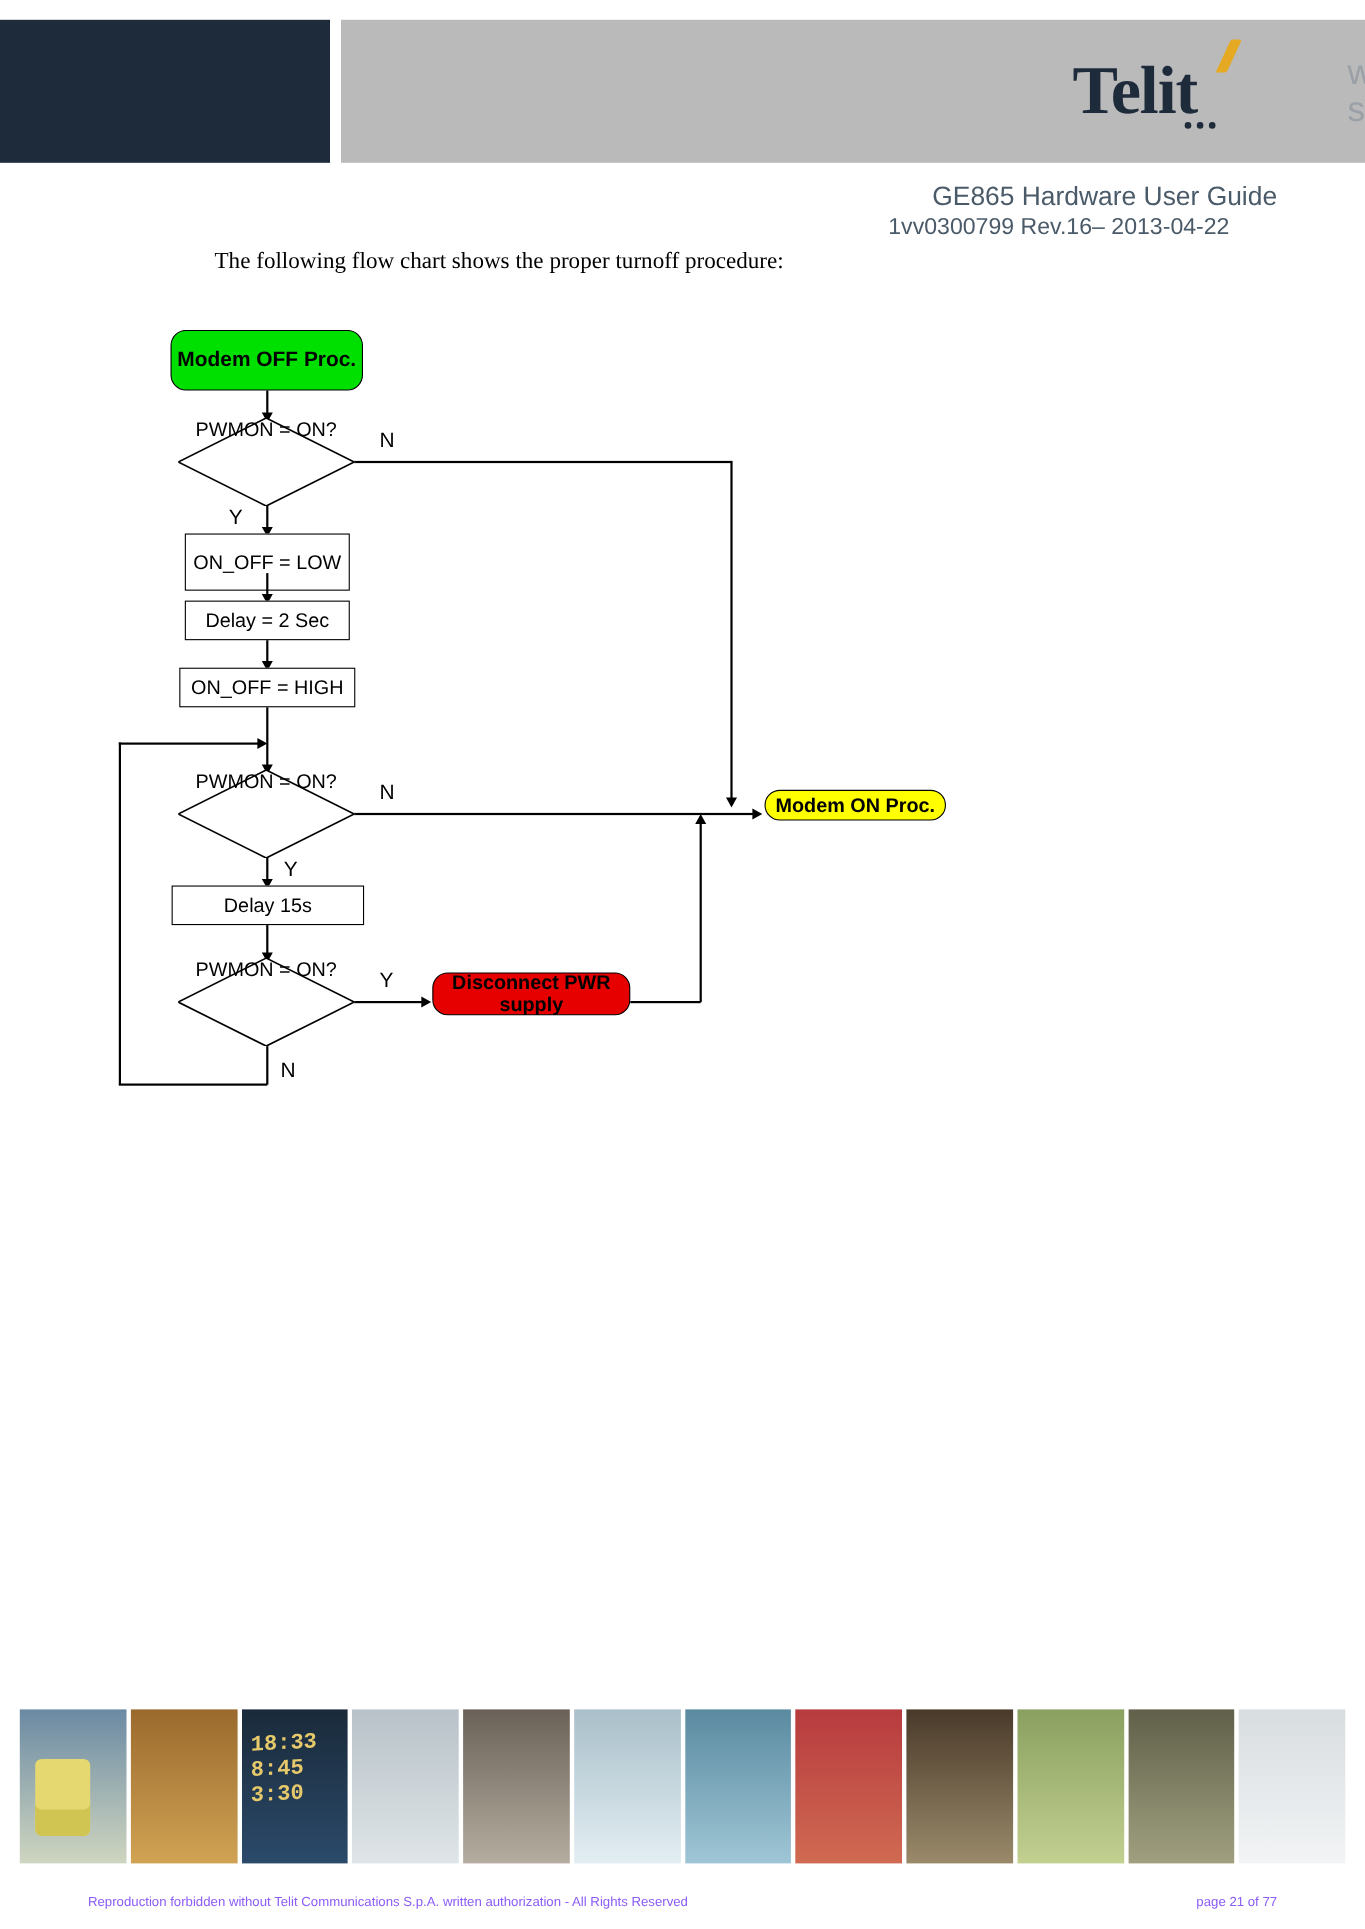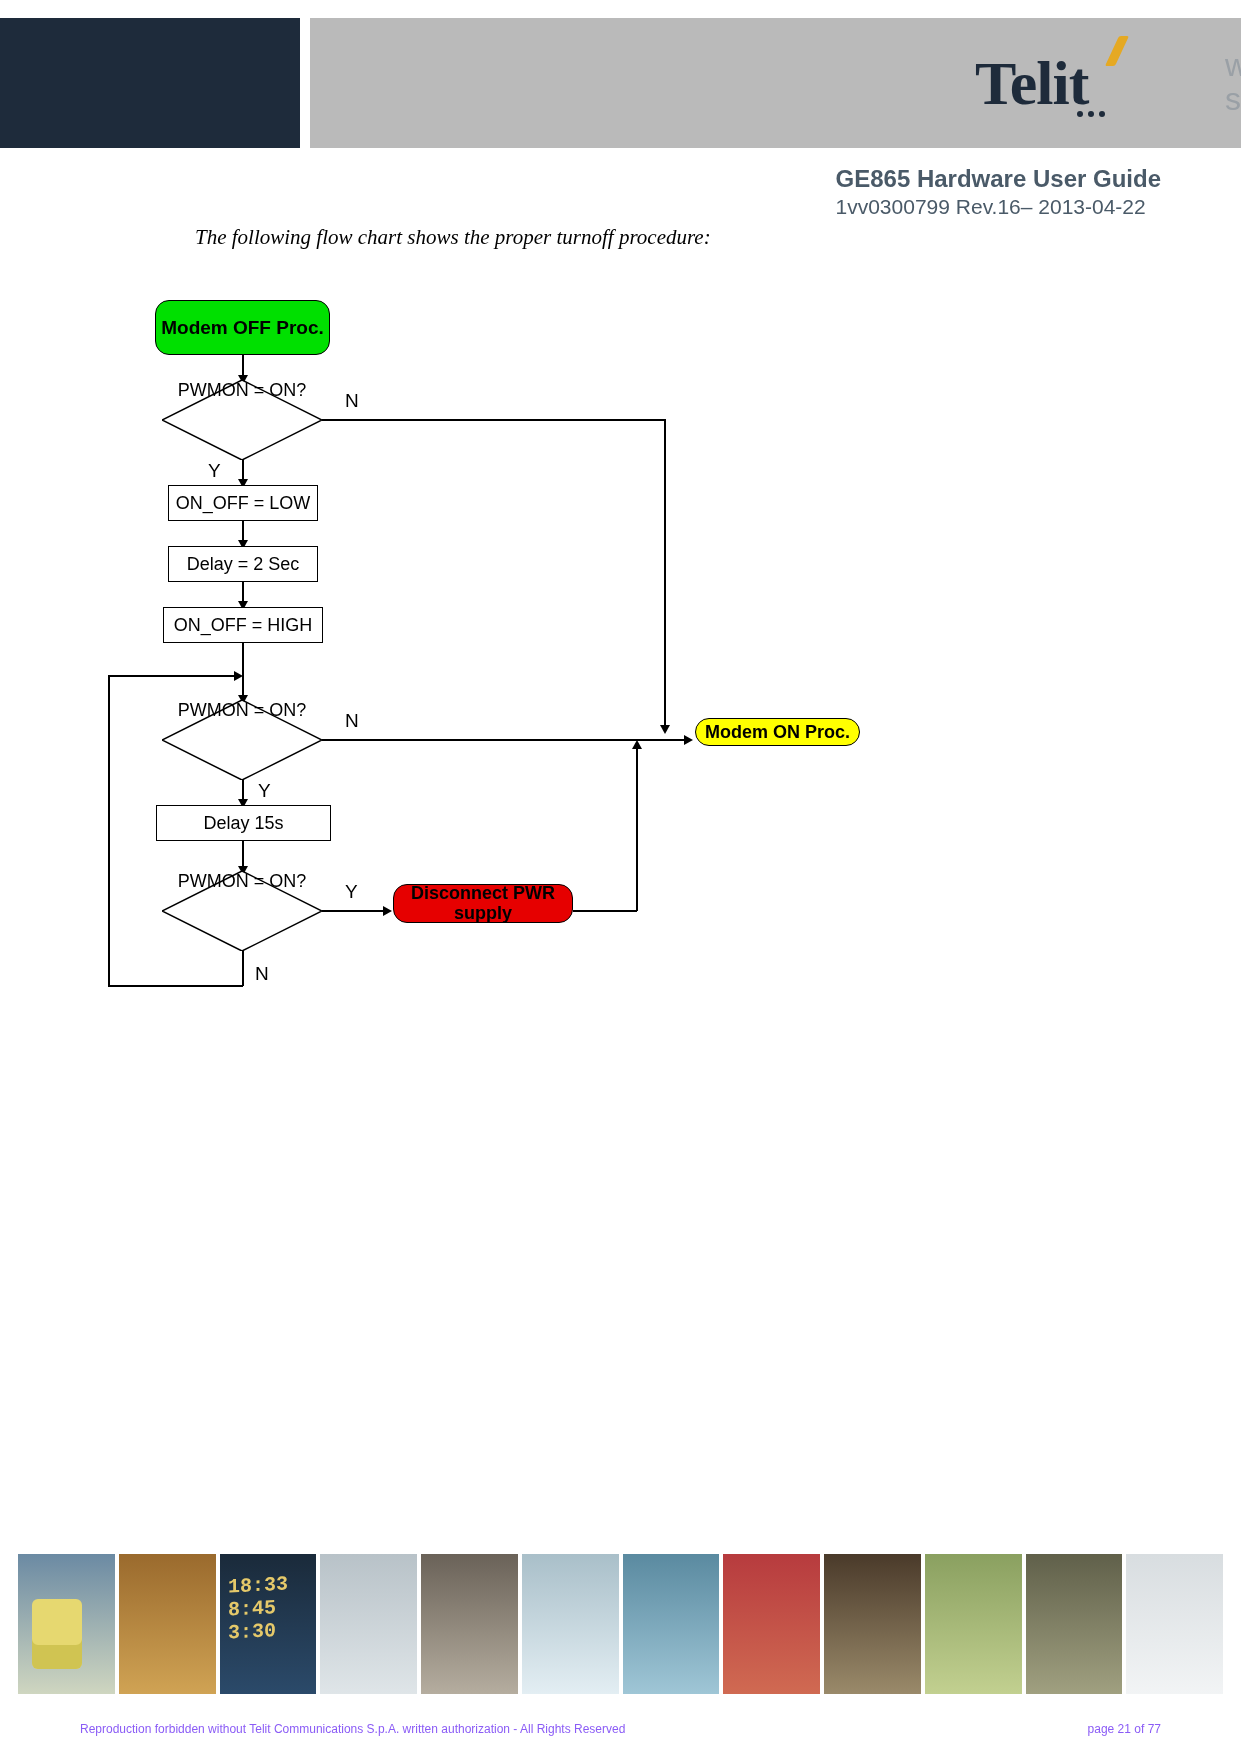--- a/index.html
+++ b/index.html
@@ -47,27 +47,27 @@
     border-radius: 2px;
   }
   .logo-tag {
     color: #9aa0a6; font-size: 32px; line-height: 1.05;
     font-family: Arial, Helvetica, sans-serif; letter-spacing: 1px;
   }
   .doc-meta {
     position: absolute; top: 165px; right: 80px; text-align: left;
     font-family: Arial, Helvetica, sans-serif;
   }
-  .doc-title { font-size: 24px; color: #4a5a68; font-weight: 700; }
+  .doc-title { font-size: 24px; color: #4a5a68; font-weight: 400; margin-left: 40px; }
   .doc-rev   { font-size: 21px; color: #4a5a68; margin-top: 2px; }
 
   .intro-text {
     position: absolute; top: 225px; left: 195px;
     font-family: 'Times New Roman', Times, serif;
-    font-size: 21px; color: #000; font-style: italic;
+    font-size: 21px; color: #000;
   }
 
   .flow-area {
     position: absolute; top: 280px; left: 100px; width: 820px; height: 780px;
   }
 
   .node {
     position: absolute; border: 1.5px solid #000; background: #fff;
     display: flex; align-items: center; justify-content: center;
     text-align: center; font-size: 18px; font-family: Arial, sans-serif;
@@ -189,21 +189,21 @@
   </div>
   <div class="line" style="top:180px; left:142px; width:1.5px; height:22px;"></div>
   <div class="arrow-down" style="top:199px; left:137.5px;"></div>
   <span class="edge-label" style="top:180px; left:108px;">Y</span>
 
   <div class="line" style="top:139px; left:222px; width:343px; height:1.5px;"></div>
   <span class="edge-label" style="top:110px; left:245px;">N</span>
   <div class="line" style="top:139px; left:564px; width:1.5px; height:308px;"></div>
   <div class="arrow-down" style="top:445px; left:559.5px;"></div>
 
-  <div class="node rect" style="top:205px; left:68px; width:150px; height:36px;">
+  <div class="node rect" style="top:205px; left:68px; width:150px; height:52px;">
     <span>ON_OFF = LOW</span>
   </div>
   <div class="line" style="top:241px; left:142px; width:1.5px; height:22px;"></div>
   <div class="arrow-down" style="top:260px; left:137.5px;"></div>
 
   <div class="node rect" style="top:266px; left:68px; width:150px; height:36px;">
     <span>Delay = 2 Sec</span>
   </div>
   <div class="line" style="top:302px; left:142px; width:1.5px; height:22px;"></div>
   <div class="arrow-down" style="top:321px; left:137.5px;"></div>

